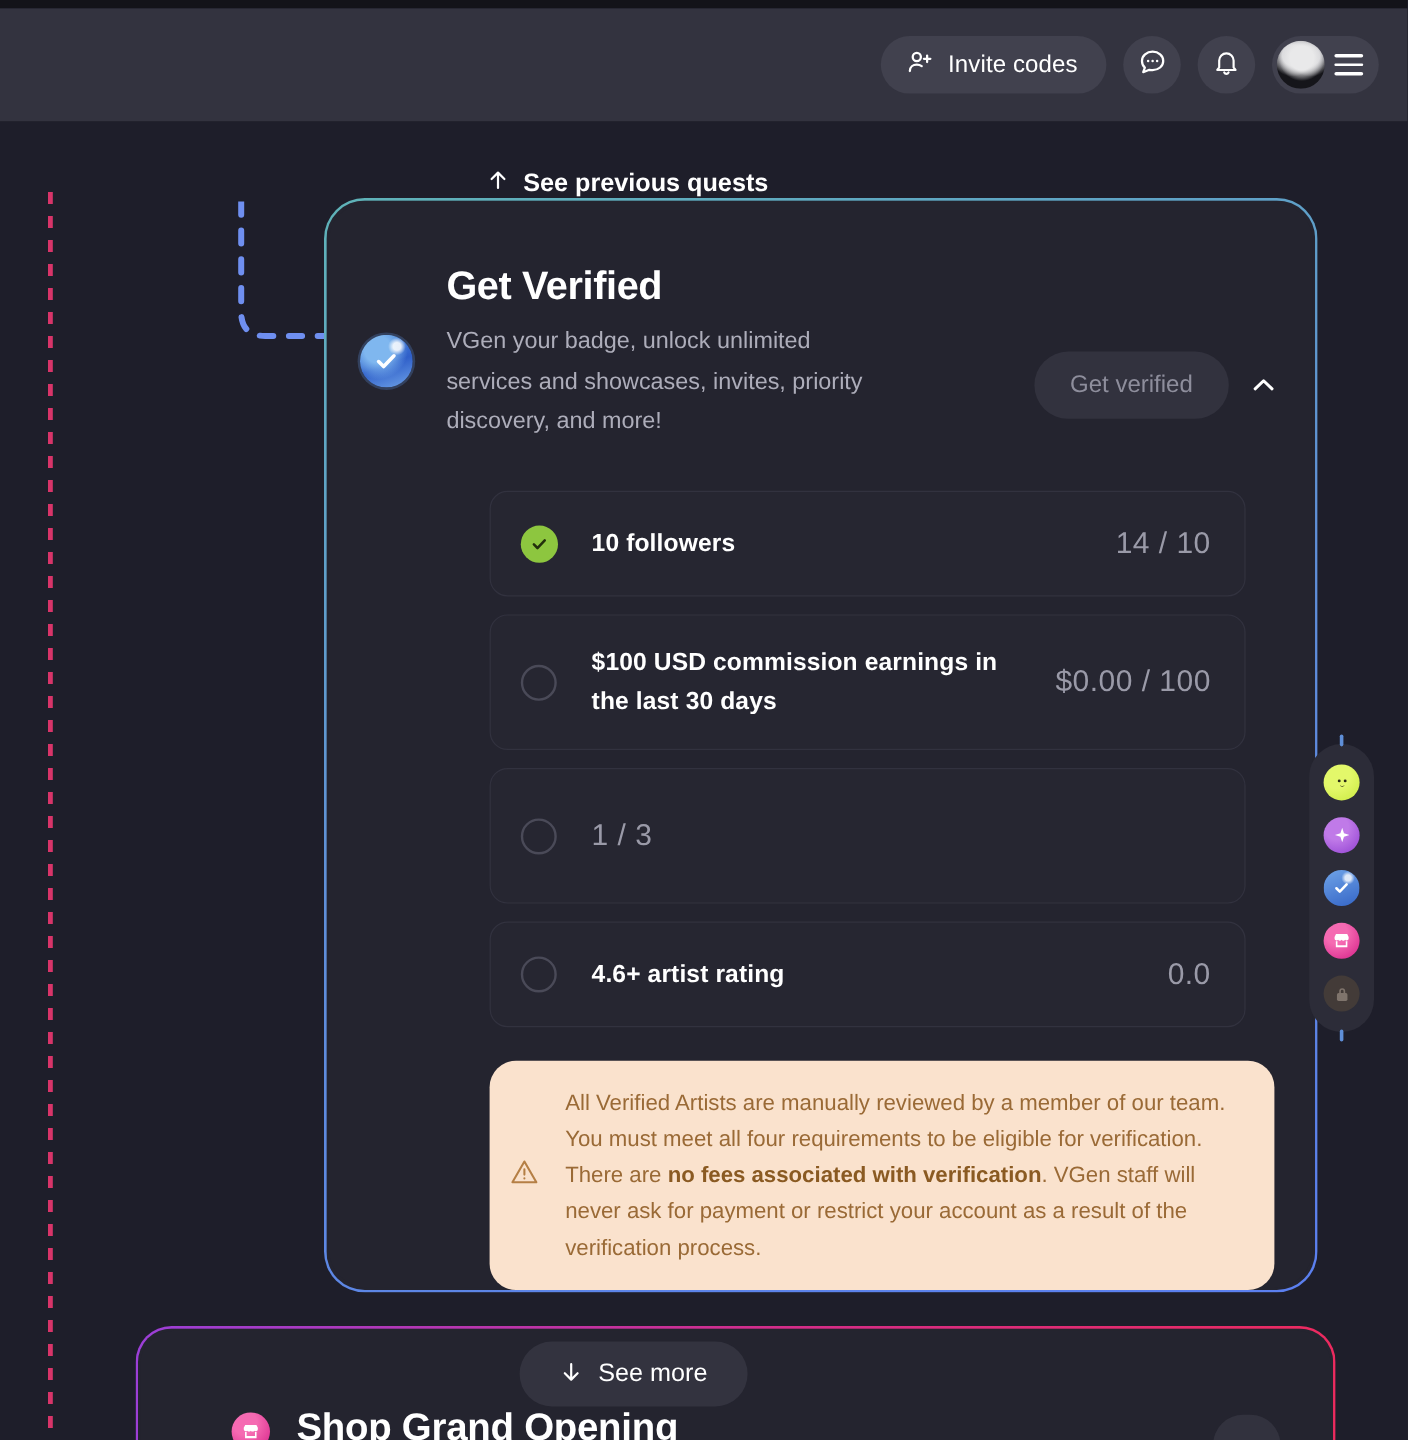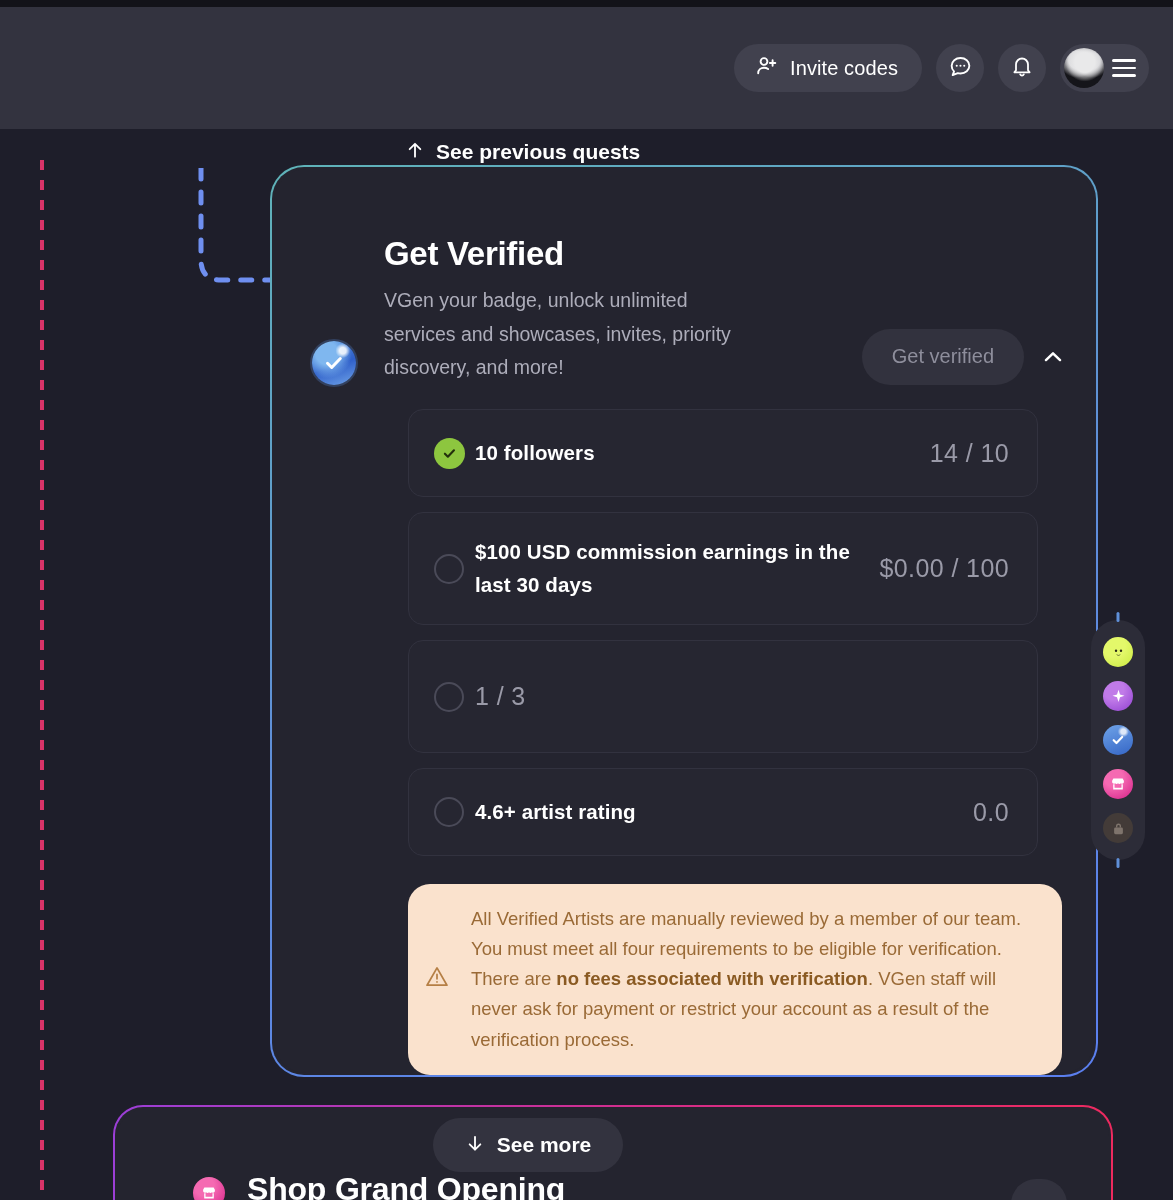--- a/index.html
+++ b/index.html
@@ -10,21 +10,21 @@
     color:#ffffff;
     position:relative;
   }
 
   
   .browser-edge {
     position:absolute; top:0; left:0; width:1173px; height:7px;
     background:#131319;
   }
   .topbar {
-    position:absolute; top:7px; left:0; width:1173px; height:122px;
+    position:absolute; top:7px; left:0; width:1173px; height:94px;
     background:#33333f;
     display:flex; align-items:center; justify-content:flex-end;
     padding-right:24px; gap:14px;
   }
   .invite-pill {
     height:48px; border-radius:24px; background:#41414e;
     display:flex; align-items:center; gap:11px;
     padding:0 24px 0 21px; cursor:pointer;
   }
   .invite-pill .label { font-size:20px; font-weight:500; color:#fff; letter-spacing:.1px; }
@@ -74,22 +74,22 @@
   }
   .quest-inner { width:100%; height:100%; border-radius:32px; background:#24242f; position:relative; }
 
   .see-prev {
     position:absolute; left:405px; top:139px;
     display:flex; align-items:center; gap:11px; cursor:pointer; z-index:5;
   }
   .see-prev .txt { font-size:21px; font-weight:700; color:#fff; }
 
   .head-row {
-    position:absolute; left:32px; top:50px; right:28px;
-    display:flex; align-items:flex-end;margin-top:16px;
+    position:absolute; left:20px; top:50px; right:28px;
+    display:flex; align-items:flex-start;
   }
   .verify-badge {
     width:44px; height:44px; border-radius:50%; flex:0 0 44px;
     margin-top:60px; margin-left:6px;
     background:
       radial-gradient(circle at 70% 22%, rgba(255,255,255,.85) 0 7%, rgba(255,255,255,0) 16%),
       radial-gradient(circle at 34% 28%, #7fb7ef 0 26%, rgba(127,183,239,0) 58%),
       linear-gradient(160deg,#4f8ede 0%,#2f5fc9 55%,#6fa3e8 100%);
     box-shadow:0 0 0 2px rgba(90,140,220,.28);
     display:flex; align-items:center; justify-content:center;
@@ -106,21 +106,21 @@
     padding:0 30px; display:flex; align-items:center; justify-content:center;
     font-size:20px; color:#8e8e9c; font-weight:500; cursor:pointer; border:none;
     font-family:"Liberation Sans", sans-serif;
   }
   .chev { width:26px; height:26px; cursor:pointer; display:flex; align-items:center; justify-content:center; }
 
   
   .reqs { position:absolute; left:134px; top:240px; width:630px; display:flex; flex-direction:column; gap:15px; }
   .req {
     background:#262631; border:1px solid #32323f; border-radius:15px;
-    min-height:88px; display:flex; align-items:center; padding:14px 28px 14px 24px; gap:10px;
+    min-height:88px; display:flex; align-items:center; padding:14px 28px 14px 24px; gap:28px;
   }
   .req.tall { min-height:113px; }
   .req-mark { flex:0 0 32px; width:32px; height:32px; display:flex; align-items:center; justify-content:center; }
   .dot-empty { width:30px; height:30px; border-radius:50%; border:2px solid #4a4a58; }
   .dot-done {
     width:31px; height:31px; border-radius:50%; background:#8dc63f;
     display:flex; align-items:center; justify-content:center;
   }
   .req-label { font-size:20.5px; font-weight:700; color:#fff; line-height:1.6; flex:1; letter-spacing:.1px; }
   .req-val { font-size:25px; color:#9a9aa8; font-weight:400; white-space:nowrap; letter-spacing:.4px; }
@@ -175,21 +175,21 @@
   .next-btn {
     position:absolute; right:42px; top:70px; height:50px; border-radius:25px;
     background:#32323e; padding:0 28px; display:flex; align-items:center;
     font-size:19px; color:#61616e;
   }
   .see-more {
     position:absolute; left:433px; top:1118px; width:190px; height:54px;
     border-radius:27px; background:#33333f;
     display:flex; align-items:center; justify-content:center; gap:12px; cursor:pointer; z-index:9;
   }
-  .see-more .txt { font-size:21px; font-weight:700; color:#fff; }
+  .see-more .txt { font-size:21px; font-weight:400; color:#fff; }
 </style>
 </head>
 <body>
 
 <div class="browser-edge"></div>
 
 <div class="topbar">
 
   <div class="invite-pill">
     <span>

